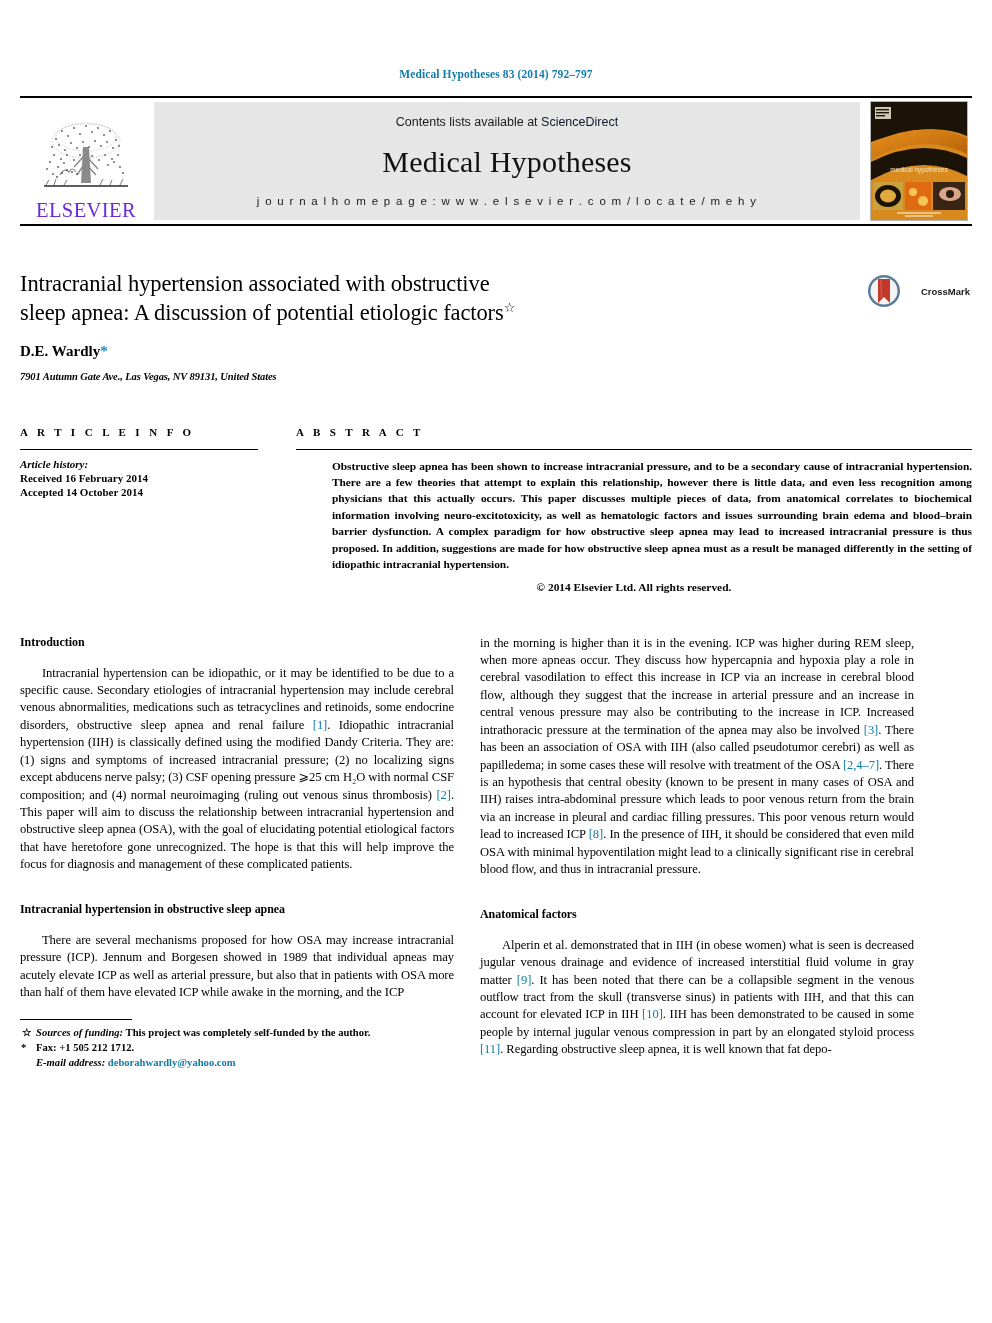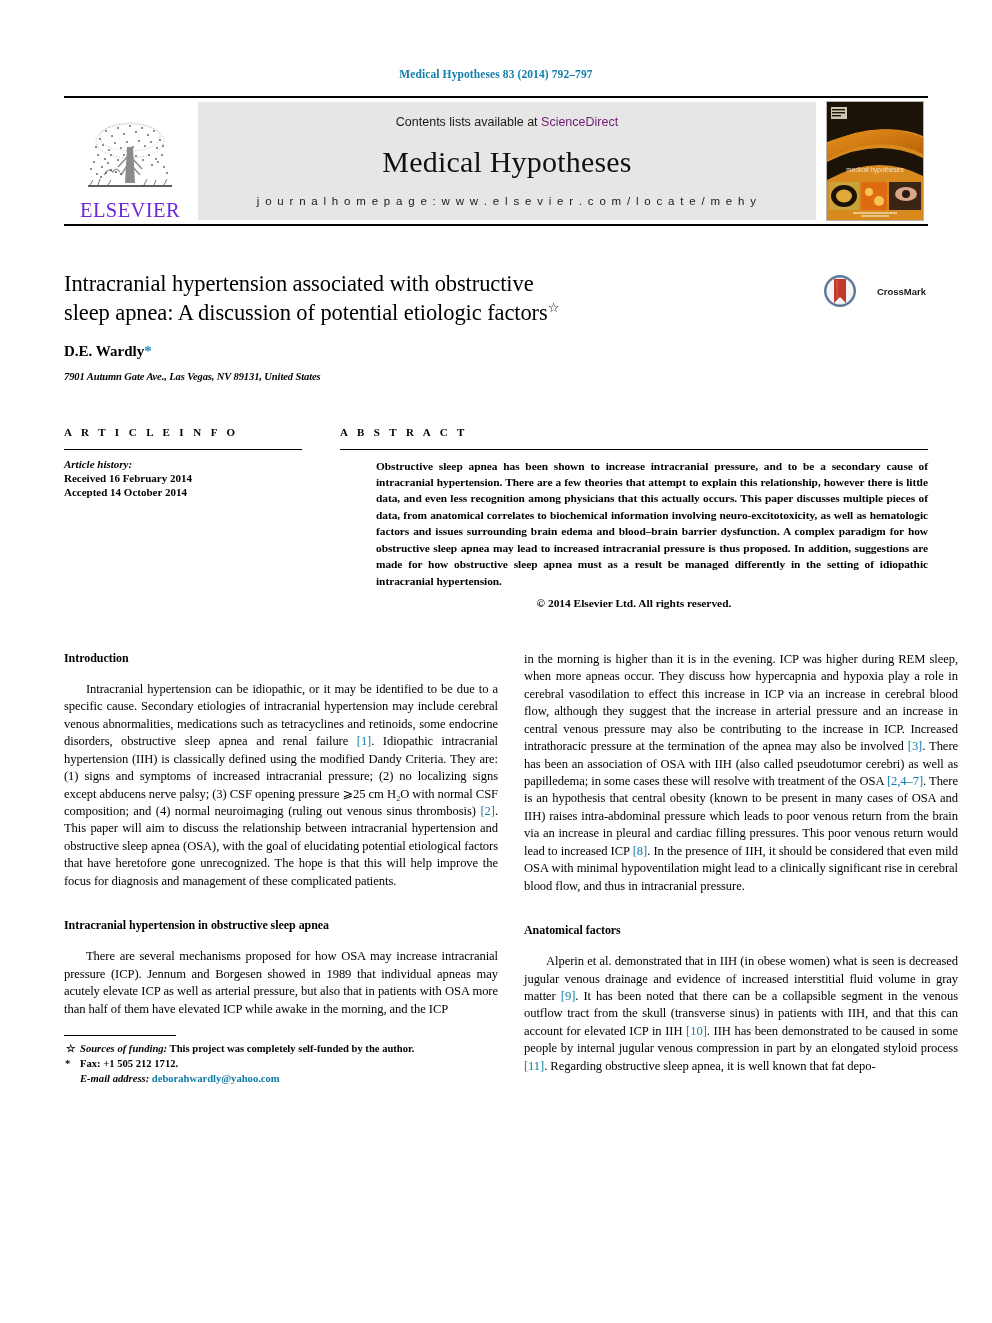--- a/index.html
+++ b/index.html
@@ -14,21 +14,21 @@
     font-family: "Liberation Serif", "DejaVu Serif", serif;
     color: #000000;
     overflow: hidden;
     position: relative;
   }
   .page {
     position: relative;
     width: 992px;
     height: 1323px;
     box-sizing: border-box;
-    padding: 0 64px;
+    padding: 0 20px;
   }
 
   
   .running-head {
     text-align: center;
     font-size: 11.5px;
     font-weight: bold;
     color: #127dab;
     padding-top: 68px;
     letter-spacing: 0.1px;
@@ -73,21 +73,21 @@
     align-items: center;
     padding: 13px 0 13px 0;
     box-sizing: border-box;
   }
   .contents-line {
     font-family: "Liberation Sans", sans-serif;
     font-size: 12.5px;
     color: #1a1a1a;
   }
   .contents-line .sd {
-    color: #701a75;
+    color: #0f172a;
   }
   .journal-title {
     font-family: "Liberation Serif", serif;
     font-size: 30px;
     letter-spacing: 0.2px;
     color: #111;
   }
   .homepage-line {
     font-family: "Liberation Sans", sans-serif;
     font-size: 11.5px;

